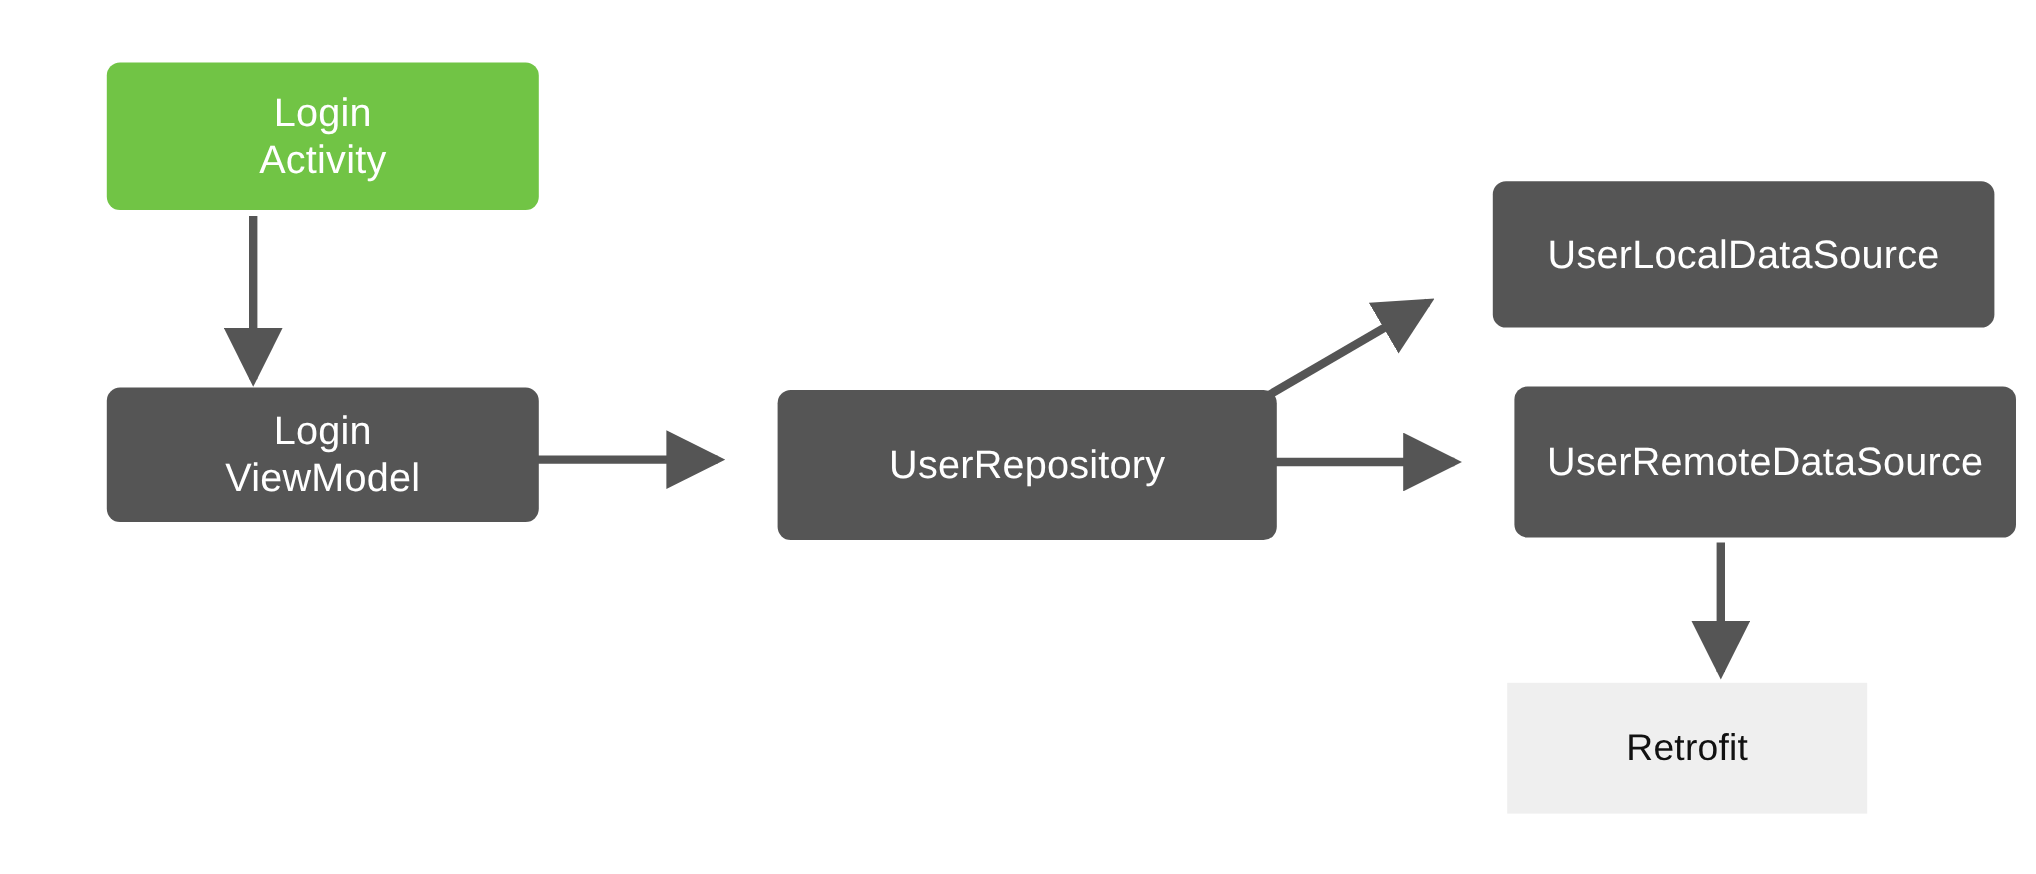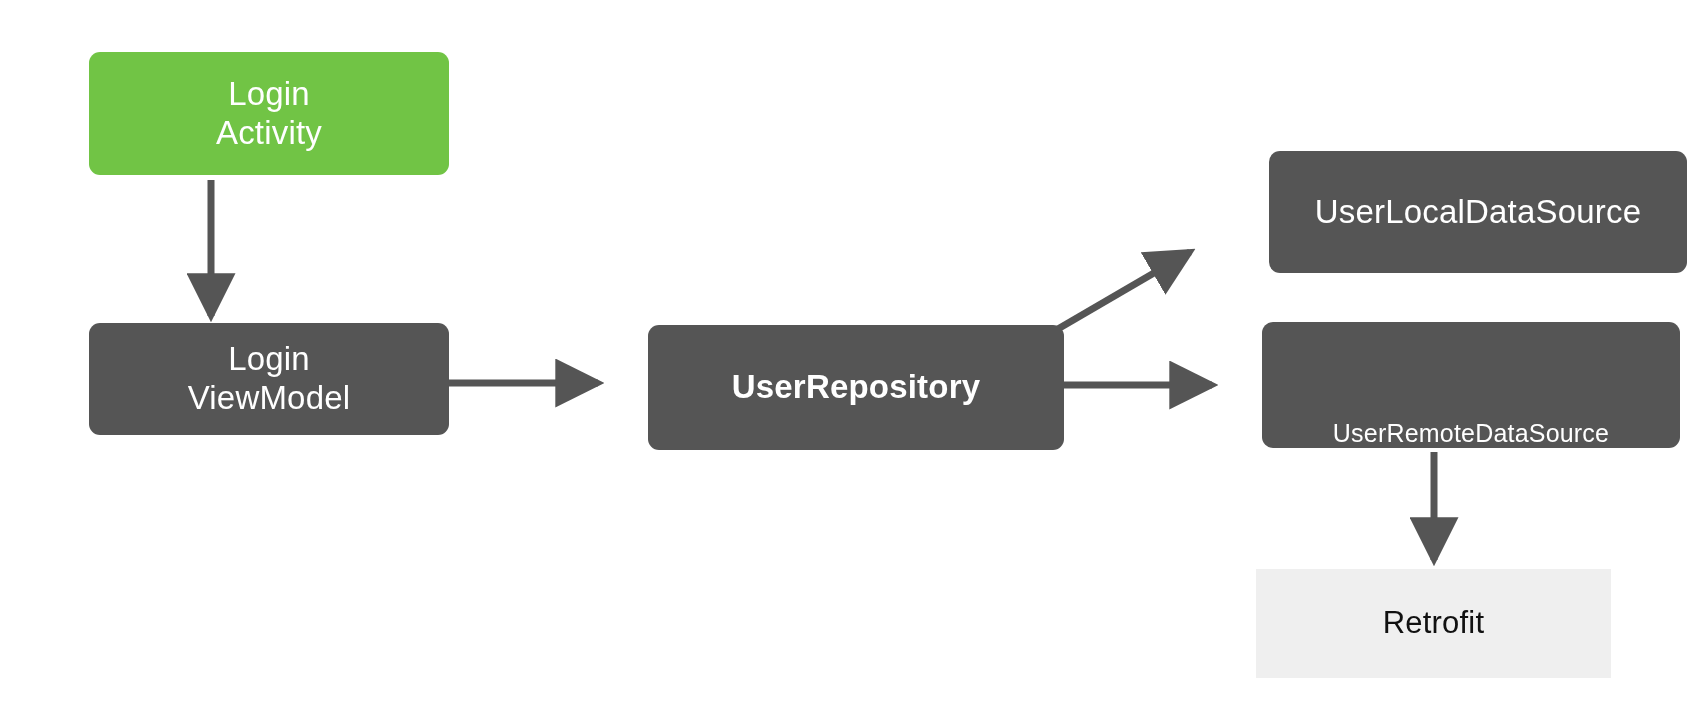--- a/index.html
+++ b/index.html
@@ -55,24 +55,24 @@
     left: 0;
     top: 0;
     width: 1697px;
     height: 728px;
     pointer-events: none;
   }
 
   
   #node-login-activity       { left: 54px;   top: 52px;  width: 360px; height: 123px; font-size: 33px; }
   #node-login-viewmodel      { left: 54px;   top: 323px; width: 360px; height: 112px; font-size: 33px; }
-  #node-user-repository      { left: 613px;  top: 325px; width: 416px; height: 125px; font-size: 33px; font-weight: bold; }
-  #node-user-local-ds        { left: 1234px; top: 151px; width: 418px; height: 122px; font-size: 33px; }
-  #node-user-remote-ds       { left: 1227px; top: 322px; width: 418px; height: 126px; font-size: 25px; align-items: flex-end; }
-  #node-retrofit             { left: 1256px; top: 569px; width: 355px; height: 109px; font-size: 31px; }
+  #node-user-repository      { left: 613px;  top: 325px; width: 416px; height: 125px; font-size: 33px; }
+  #node-user-local-ds        { left: 1209px; top: 151px; width: 418px; height: 122px; font-size: 33px; }
+  #node-user-remote-ds       { left: 1227px; top: 322px; width: 418px; height: 126px; font-size: 33px; }
+  #node-retrofit             { left: 1256px; top: 569px; width: 300px; height: 109px; font-size: 31px; }
 </style>
 </head>
 <body>
 
 <div id="canvas">
 
   <svg id="edges" viewBox="0 0 1697 728" width="1697" height="728" xmlns="http://www.w3.org/2000/svg">
     <defs>
       <marker id="arrowhead" markerWidth="7" markerHeight="7" refX="6.1" refY="3.5" orient="auto" markerUnits="strokeWidth">
         <polygon points="0,0 7,3.5 0,7" fill="#555555"></polygon>

